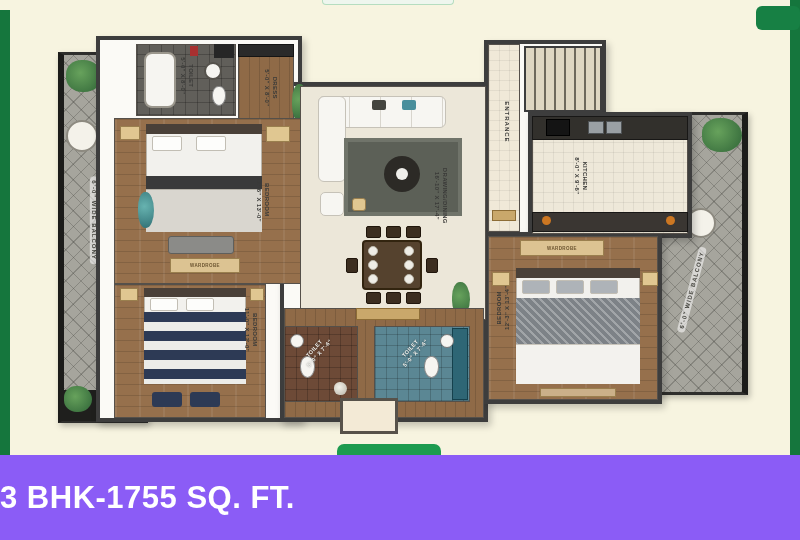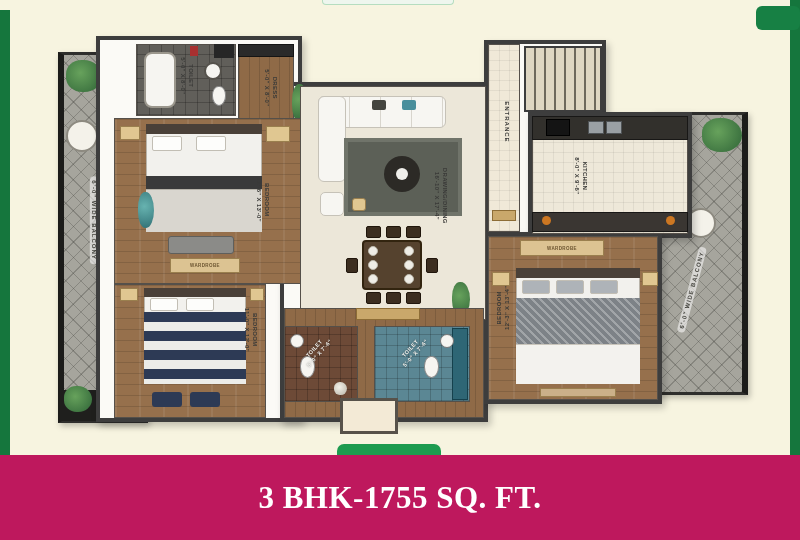--- a/index.html
+++ b/index.html
@@ -27,21 +27,21 @@
   .wardrobe{background:#dcc392;border:1px solid #9a7f4e;display:flex;align-items:center;justify-content:center;font-size:4.5px;color:#6b5430;font-weight:bold;letter-spacing:.4px;overflow:hidden;}
   .plant{border-radius:46% 54% 52% 48%;background:radial-gradient(circle at 40% 40%,#67a25c,#2f6437);}
   .plant-teal{border-radius:46% 54% 52% 48%;background:radial-gradient(circle at 40% 40%,#67b3b0,#2f6f74);}
   .counter{background:#32302c;border:1px solid #181716;}
   .rlabel{position:absolute;display:flex;flex-direction:column;align-items:center;font-weight:bold;color:#3a3a38;line-height:1.3;white-space:nowrap;font-size:6px;letter-spacing:.3px;text-transform:uppercase;}
   .rlabel .dims{font-weight:bold;}
   .rlabel.light{color:#f2f2ee;text-shadow:0 0 2px rgba(0,0,0,.55);}
   .blabel{position:absolute;font-size:6px;font-weight:bold;color:#45453f;letter-spacing:1px;white-space:nowrap;background:rgba(255,255,255,.55);padding:1px 4px;border-radius:5px;}
   .chair{background:#3c2e20;border:1px solid #20160c;border-radius:2px;}
   .plate{background:#efede6;border:1px solid #bdb9ac;border-radius:50%;}
-  #footer{background:#be185d;display:flex;align-items:center;justify-content:center;font-family:Liberation Serif, serif;}
+  #footer{background:#8b5cf6;display:flex;align-items:center;}
   #footer-title{color:#ffffff;font-size:31px;font-weight:bold;letter-spacing:.5px;}
 </style>
 </head>
 <body>
 
 <div id="app">
 
   <div class="abs strip" style="left:0;top:10px;width:10px;height:445px;"></div>
   <div class="abs strip" style="left:790px;top:0;width:10px;height:455px;"></div>
   <div class="abs" style="left:756px;top:6px;width:44px;height:24px;background:#178044;border-radius:6px;"></div>

